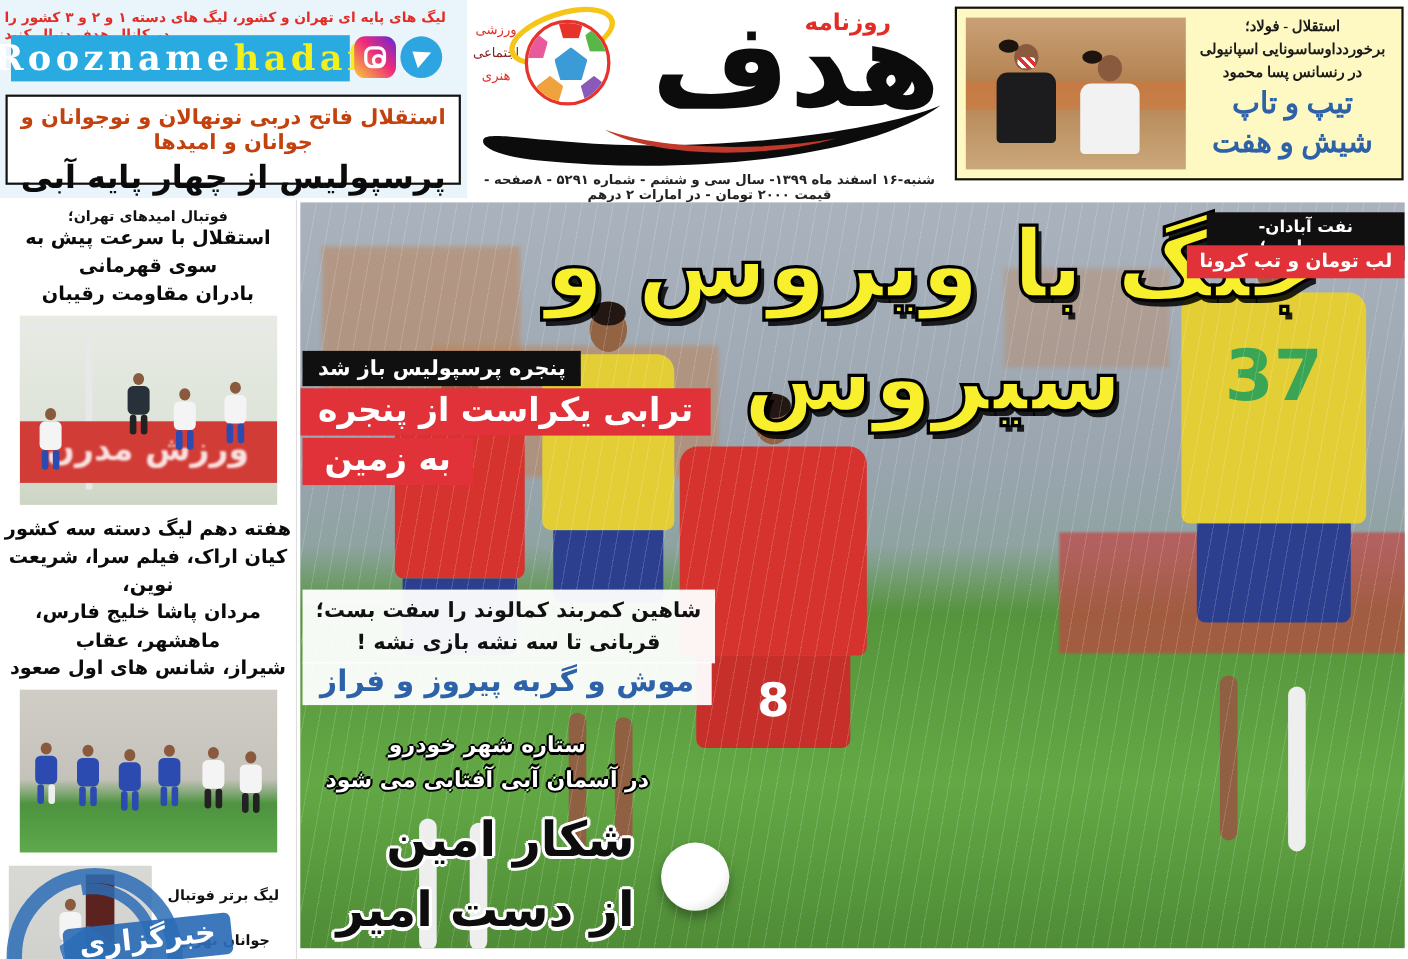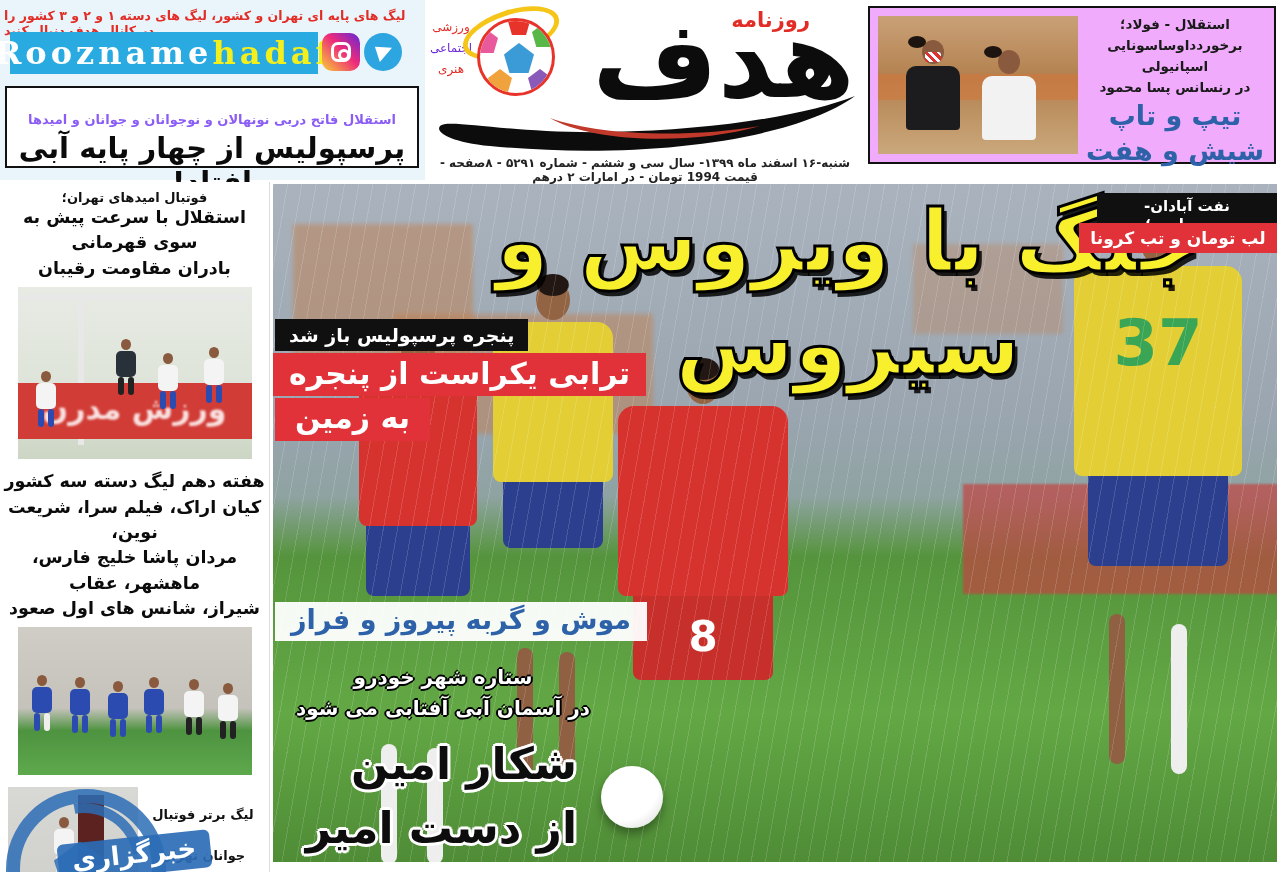--- a/index.html
+++ b/index.html
@@ -15,46 +15,46 @@
   .brand-white { color:#fff; font-family:"DejaVu Serif", serif; font-weight:bold; font-size:32px; letter-spacing:4px; }
   .brand-yellow { color:#f3ef1c; font-family:"DejaVu Serif", serif; font-weight:bold; font-size:32px; letter-spacing:4px; }
   .ig-icon { position:absolute; left:322px; top:33px; width:38px; height:38px; border-radius:10px;
     background:linear-gradient(45deg,#f9ce34,#ee2a7b 55%,#6228d7); display:flex; align-items:center; justify-content:center; }
   .ig-icon .lens { width:20px; height:20px; border:3px solid #fff; border-radius:7px; position:relative; }
   .ig-icon .lens::after { content:""; position:absolute; left:4px; top:4px; width:6px; height:6px; border:3px solid #fff; border-radius:50%; }
   .tg-icon { position:absolute; left:364px; top:33px; width:38px; height:38px; border-radius:50%;
     background:#2ca5e0; display:flex; align-items:center; justify-content:center; }
   .tg-icon .plane { width:0; height:0; border-left:16px solid #fff; border-top:6px solid transparent; border-bottom:10px solid transparent; transform:rotate(-18deg); margin-left:4px; }
   .tl-box { position:absolute; left:5px; top:86px; width:414px; height:82px; background:#fff; border:2px solid #111; direction:rtl; text-align:center; }
-  .tl-kicker { margin-top:24px; font-size:13px; font-weight:bold; color:#8b5cf6; }
+  .tl-kicker { margin-top:8px; font-size:19px; font-weight:bold; color:#c2410c; }
   .tl-headline { margin-top:4px; font-size:29px; font-weight:bold; color:#0b0b0b; }
 
   
   .masthead { position:absolute; left:425px; top:0; width:440px; height:180px; background:#fff; }
   .mh-rooznameh { position:absolute; right:55px; top:8px; color:#e22d26; font-size:21px; font-weight:bold; direction:rtl; }
   .mh-logo { position:absolute; right:10px; top:6px; font-size:108px; line-height:1; font-weight:bold; color:#0c0c0c; direction:rtl; }
   .mh-swoosh { position:absolute; left:5px; top:88px; width:430px; height:70px; }
   .mh-tags { position:absolute; left:2px; top:20px; width:48px; text-align:center; direction:rtl; }
   .mh-tag { font-size:12px; font-weight:normal; margin-bottom:7px; }
-  .tag-red { color:#e22d26; } .tag-black { color:#6d28d9; }
+  .tag-red { color:#e22d26; } .tag-black { color:#7f1d1d; }
   .mh-ball { position:absolute; left:52px; top:18px; width:78px; height:78px; border-radius:50%;
     background:#fff; border:3px solid #e8332a; overflow:hidden; }
   .patch { position:absolute; clip-path:polygon(50% 0,100% 38%,82% 100%,18% 100%,0 38%); }
   .p1 { left:24px; top:22px; width:30px; height:30px; background:#3b9bd6; }
   .p2 { left:-6px; top:8px; width:24px; height:24px; background:#e85a9b; }
   .p3 { left:52px; top:2px; width:24px; height:24px; background:#58b847; }
   .p4 { left:8px; top:48px; width:24px; height:24px; background:#f0a23c; }
   .p5 { left:48px; top:48px; width:24px; height:24px; background:#8a5ab8; }
   .p6 { left:28px; top:-8px; width:22px; height:22px; background:#e8332a; }
   .mh-ring { position:absolute; left:36px; top:10px; width:100px; height:46px; border:5px solid #f5c518; border-radius:50%; transform:rotate(-18deg); }
   .mh-dateline { position:absolute; left:0; right:0; top:156px; text-align:center; direction:rtl;
     font-size:12px; font-weight:bold; color:#222; }
 
   
-  .top-right { position:absolute; left:868px; top:6px; width:408px; height:158px; background:#f0abfc; border:2px solid #111; }
+  .top-right { position:absolute; left:868px; top:6px; width:408px; height:158px; background:#fef9c3; border:2px solid #111;font-family:Liberation Serif, serif; }
   .tr-photo { position:absolute; left:8px; top:8px; width:200px; height:138px; overflow:hidden;
     background:linear-gradient(180deg,#c9a177 0%,#b3804e 45%,#caa87c 100%); }
   .tr-photo .band { position:absolute; left:0; right:0; top:58px; height:26px; background:#d4763b; opacity:.55; }
   .figure { position:absolute; }
   .fig-head { width:22px; height:24px; border-radius:50%; background:#8a5a3e; margin:0 auto; }
   .fig-hair { position:absolute; top:-4px; left:2px; width:18px; height:12px; border-radius:50%; background:#1d1410; }
   .fig-body { width:54px; height:64px; border-radius:10px 10px 4px 4px; margin:2px auto 0; }
   .body-black { background:#1c1c1e; } .body-white { background:#f2f2f2; }
   .mask { position:absolute; top:12px; left:50%; transform:translateX(-50%); width:16px; height:10px;
     background:repeating-linear-gradient(45deg,#d33 0 3px,#fff 3px 6px); border-radius:3px; }
@@ -185,21 +185,21 @@
     </div>
     <div class="mh-ring"></div>
     <div class="mh-ball">
       <div class="patch p1"></div>
       <div class="patch p2"></div>
       <div class="patch p3"></div>
       <div class="patch p4"></div>
       <div class="patch p5"></div>
       <div class="patch p6"></div>
     </div>
-    <div class="mh-dateline">شنبه-۱۶ اسفند ماه ۱۳۹۹-  سال سی و ششم  -  شماره ۵۲۹۱  -  ۸صفحه  - قیمت 1994 تومان -  در امارات ۲ درهم</div>
+    <div class="mh-dateline">شنبه-۱۶ اسفند ماه ۱۳۹۹-  سال سی و ششم  -  شماره ۵۲۹۱  -  ۸صفحه  - قیمت ۲۰۰۰ تومان -  در امارات ۲ درهم</div>
   </div>
 
   <div class="top-right">
     <div class="tr-photo">
       <div class="band"></div>
       <div class="figure" style="left:28px; top:24px;">
         <div class="fig-head">
             <div class="fig-hair"></div>
             <div class="mask"></div>
           </div>
@@ -270,20 +270,24 @@
     <div class="rain"></div>
 
     <div class="headline">جنگ با ویروس و سیروس</div>
     <div class="corner corner-black">نفت آبادان- پرسپولیس؛</div>
     <div class="corner corner-red">لب تومان و تب کرونا</div>
 
     <div class="ov-blackbox">پنجره پرسپولیس باز شد</div>
     <div class="ov-redbox1">ترابی یکراست از پنجره</div>
     <div class="ov-redbox2">به زمین</div>
 
+    <div class="ov-whitebox">
+      <div>شاهین کمربند کمالوند را سفت بست؛</div>
+      <div>قربانی تا سه نشه بازی نشه !</div>
+    </div>
     <div class="ov-bluebox">موش و گربه پیروز و فراز</div>
 
     <div class="ov-outline">
       <div>ستاره شهر خودرو</div>
       <div>در آسمان آبی آفتابی می شود</div>
     </div>
     <div class="ov-big">
       <div>شکار امین</div>
       <div>از دست امیر</div>
     </div>

